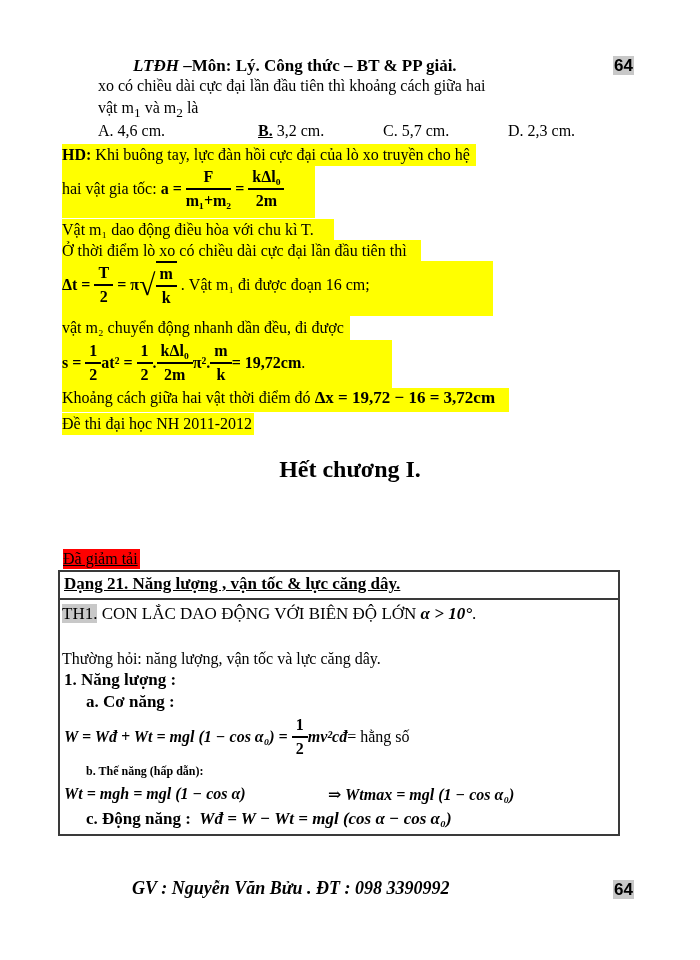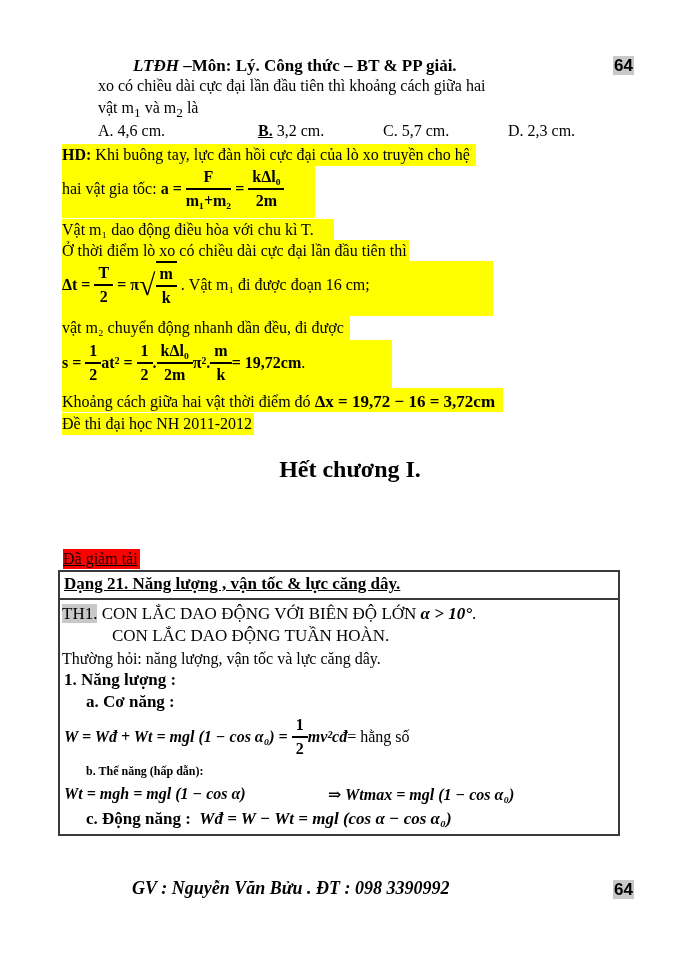--- a/index.html
+++ b/index.html
@@ -55,49 +55,48 @@
 <div class="abs t yl" style="left:62px; top:144px; height:22px; line-height:22px; padding-right:6px;">
   <span class="b">HD:</span><span> Khi buông tay, lực đàn hồi cực đại của lò xo truyền  cho hệ</span>
 </div>
 <div class="abs t yl" style="left:62px; top:166px; height:52px; width:253px;">
   <span style="vertical-align:middle;">hai vật gia tốc: </span><span class="math" style="vertical-align:middle;">a =</span>
   <span class="frac"><span class="num">F</span><span class="den">m₁+m₂</span></span>
   <span class="math" style="vertical-align:middle;">=</span>
   <span class="frac"><span class="num">kΔl₀</span><span class="den">2m</span></span>
 </div>
 <div class="abs t yl" style="left:62px; top:219px; height:21px; line-height:21px; padding-right:20px;">Vật m₁ dao động điều hòa với chu kì T.</div>
-<div class="abs t yl" style="left:62px; top:240px; height:21px; line-height:21px; padding-right:2px;font-family:Liberation Serif, serif;">Ở thời  điểm lò xo có chiều  dài cực đại lần đầu tiên  thì</div>
+<div class="abs t yl" style="left:62px; top:240px; height:21px; line-height:21px; padding-right:14px;font-family:Liberation Serif, serif;">Ở thời  điểm lò xo có chiều  dài cực đại lần đầu tiên  thì</div>
 <div class="abs t yl" style="left:62px; top:261px; height:55px; width:431px;">
   <span class="math" style="vertical-align:middle;">Δt =</span>
   <span class="frac"><span class="num">T</span><span class="den">2</span></span>
   <span class="math" style="vertical-align:middle;">= π</span><span class="sqrt"><span class="rad">√</span><span class="under"><span class="frac"><span class="num">m</span><span class="den">k</span></span></span></span>
   <span style="vertical-align:middle;"> . Vật m₁ đi được đoạn  16 cm;</span>
 </div>
 <div class="abs t yl" style="left:62px; top:316px; height:24px; line-height:24px; padding-right:6px;">vật m₂ chuyển  động nhanh  dần đều, đi được</div>
 <div class="abs t yl" style="left:62px; top:340px; height:50px; width:330px;">
   <span class="math" style="vertical-align:middle;">s =</span>
   <span class="frac"><span class="num">1</span><span class="den">2</span></span><span class="math" style="vertical-align:middle;text-align:center;">at² =</span>
   <span class="frac"><span class="num">1</span><span class="den">2</span></span><span class="math" style="vertical-align:middle;">.</span><span class="frac"><span class="num">kΔl₀</span><span class="den">2m</span></span><span class="math" style="vertical-align:middle;">π².</span><span class="frac"><span class="num">m</span><span class="den">k</span></span><span class="math" style="vertical-align:middle;">= 19,72cm</span><span style="vertical-align:middle;">.</span>
 </div>
-<div class="abs t yl" style="left:62px; top:388px; height:24px; line-height:28px; padding-right:8px;">
+<div class="abs t yl" style="left:62px; top:388px; height:24px; line-height:20px; padding-right:14px;">
   <span>Khoảng  cách giữa hai  vật thời  điểm  đó </span><span class="math" style="font-size:17px;">Δx = 19,72 − 16 = 3,72cm</span>
 </div>
 <div class="abs t yl" style="left:62px; top:413px; height:22px; line-height:22px; padding-right:2px;">Đề thi  đại học NH 2011-2012</div>
 
 <div class="abs chapter">Hết chương I.</div>
 
 <div class="abs t red" style="left:63px; top:549px; height:20px; line-height:20px; padding-right:2px;text-decoration:underline;">Đã giảm  tải</div>
 
 <div class="box">
   <div class="box-title"><span>Dạng 21. Năng lượng , vận tốc &amp; lực căng dây.</span></div>
 
   <div class="abs t" style="left:2px; top:32px; font-size:17px;">
     <span class="th1">TH1.</span><span> CON LẮC DAO ĐỘNG VỚI BIÊN ĐỘ LỚN </span><span class="mi">α &gt; 10°</span><span>.</span>
   </div>
-  <div class="abs t" style="left:52px; top:54px; font-size:17px;">CON LẮC DAO ĐỘNG TUẦN HOÀN.</div>
   <div class="abs t" style="left:2px; top:78px;">Thường  hỏi:  năng lượng, vận  tốc và lực căng  dây.</div>
   <div class="abs t b" style="left:4px; top:98px; font-size:17px;">1. Năng lượng :</div>
   <div class="abs t b" style="left:26px; top:120px; font-size:17px;">a. Cơ năng :</div>
   <div class="abs t" style="left:4px; top:142px; height:46px;">
     <span class="mi" style="vertical-align:middle;">W = Wđ + Wt = mgl (1 − cos α₀) =</span>
     <span class="frac"><span class="num">1</span><span class="den">2</span></span><span class="mi" style="vertical-align:middle;">mv²cđ</span><span style="vertical-align:middle;">= hằng  số</span>
   </div>
   <div class="abs t b" style="left:26px; top:192px; font-size:12px;">b. Thế năng (hấp  dẫn):</div>
   <div class="abs t mi" style="left:4px; top:213px;">Wt = mgh = mgl (1 − cos α)</div>
   <div class="abs t mi" style="left:268px; top:213px;">⇒ Wtmax = mgl (1 − cos α₀)</div>

